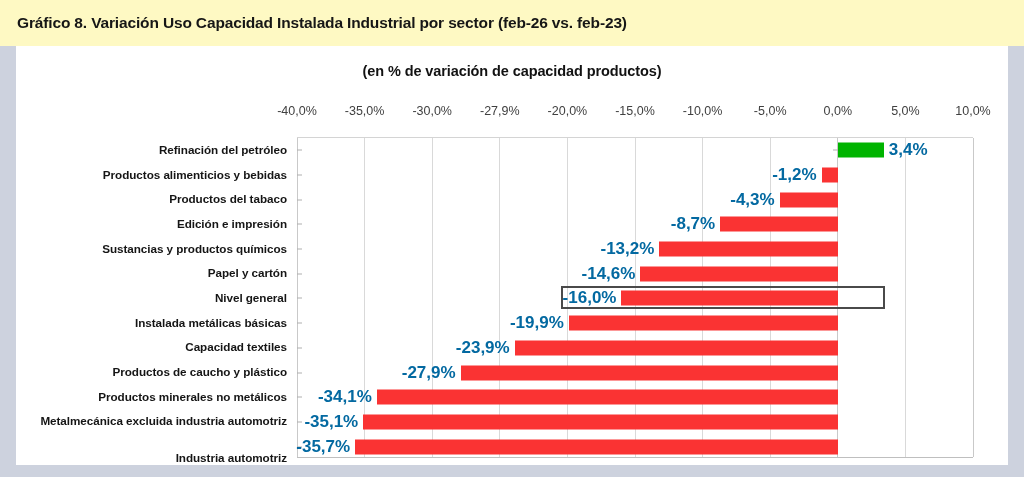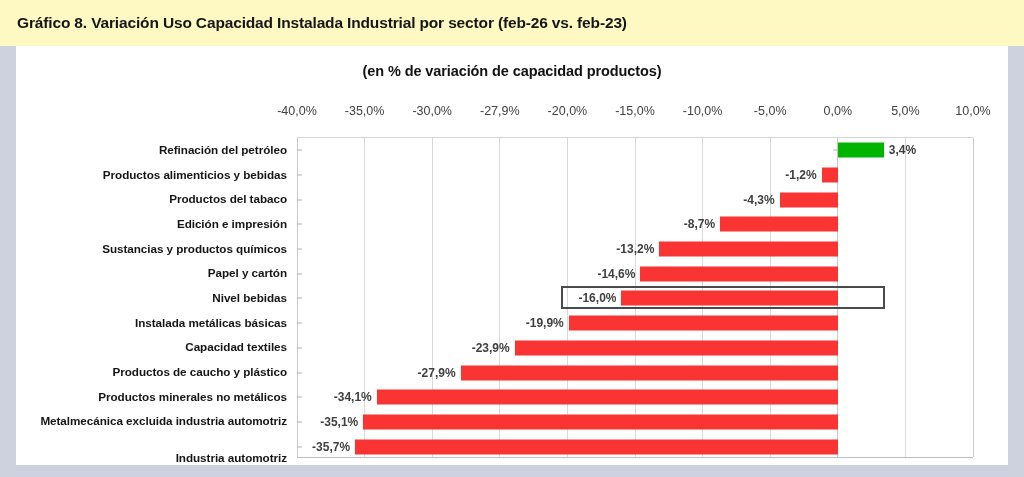--- a/index.html
+++ b/index.html
@@ -124,23 +124,23 @@
   .bar {
     position: absolute;
     top: 50%;
     height: 15px;
     transform: translateY(-7.5px);
   }
   .bar-label {
     position: absolute;
     top: 50%;
     transform: translateY(-50%);
-    font-size: 12px;
+    font-size: 17px;
     font-weight: bold;
-    color: #404040;
+    color: #0369a1;
     white-space: nowrap;
   }
   .bar-label.neg {
     text-align: right;
   }
 
   
   #category-labels {
     position: absolute;
     left: 0;
@@ -198,21 +198,21 @@
         <div class="tick-label" style="left: 957px;">10,0%</div>
       </div>
 
     <div id="category-labels">
         <div class="cat-label" style="top: 0px;">Refinación del petróleo</div>
         <div class="cat-label" style="top: 24.6923px;">Productos alimenticios y bebidas</div>
         <div class="cat-label" style="top: 49.3846px; margin-left: 24px;">Productos del tabaco</div>
         <div class="cat-label" style="top: 74.0769px;">Edición e impresión</div>
         <div class="cat-label" style="top: 98.7692px;">Sustancias y productos químicos</div>
         <div class="cat-label" style="top: 123.462px;">Papel y cartón</div>
-        <div class="cat-label" style="top: 148.154px;">Nivel bebidas</div>
+        <div class="cat-label" style="top: 148.154px;">Nivel general</div>
         <div class="cat-label" style="top: 172.846px;">Instalada metálicas básicas</div>
         <div class="cat-label" style="top: 197.538px;">Capacidad textiles</div>
         <div class="cat-label" style="top: 222.231px;">Productos de caucho y plástico</div>
         <div class="cat-label" style="top: 246.923px;">Productos minerales no metálicos</div>
         <div class="cat-label" style="top: 271.615px;">Metalmecánica excluida industria automotriz</div>
         <div class="cat-label" style="top: 296.308px; margin-top: 12px;">Industria automotriz</div>
       </div>
 
     <div id="plot-area">
         <div class="gridline edge-line" style="left: -0.5px;"></div>

